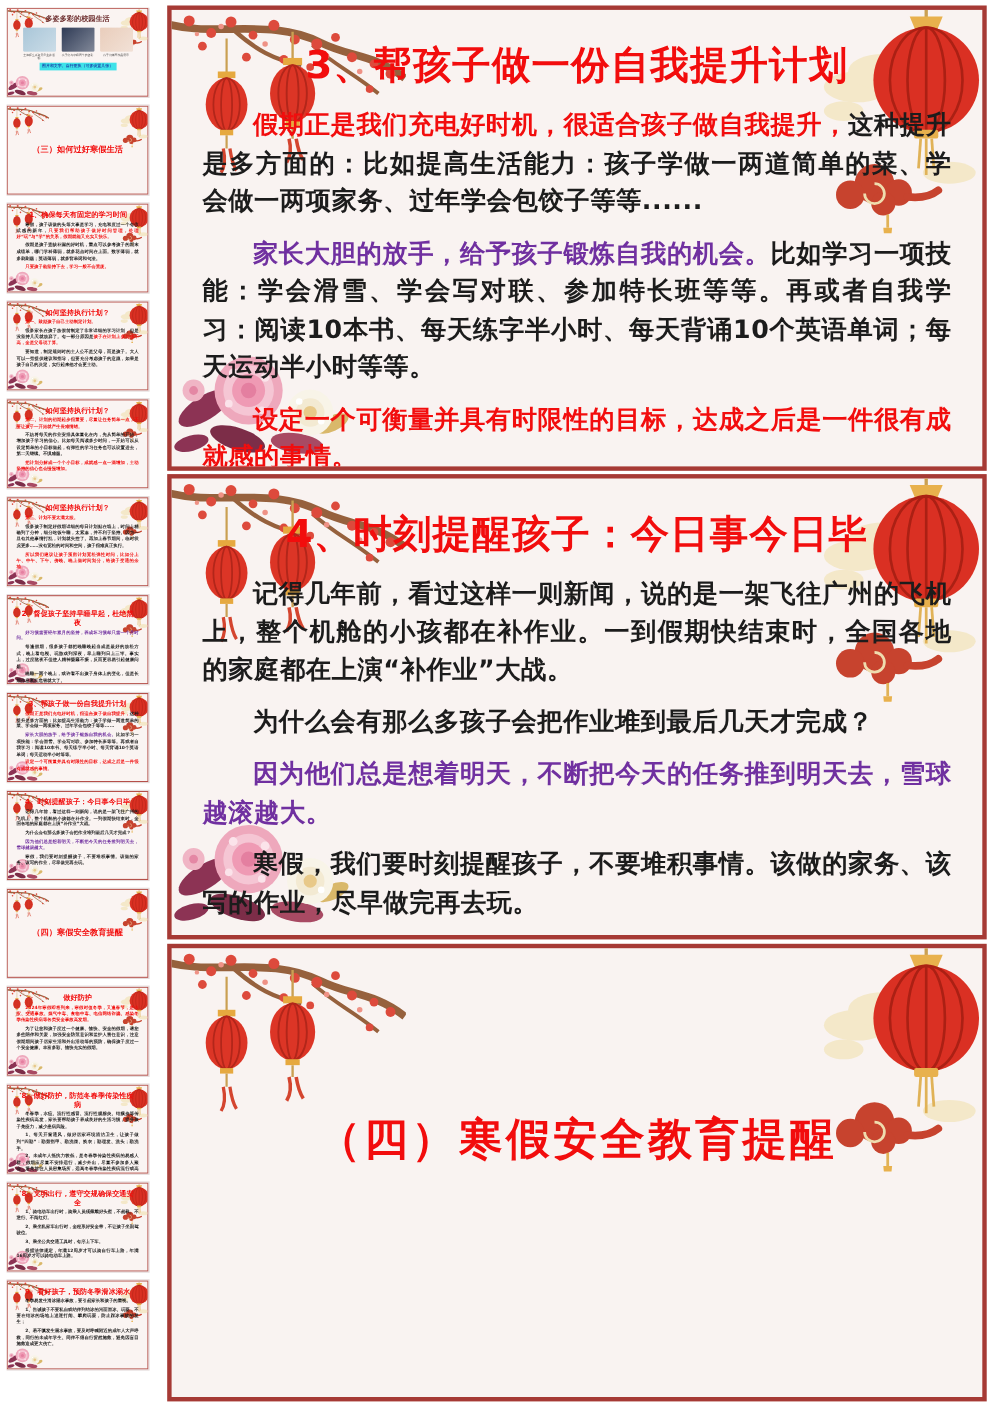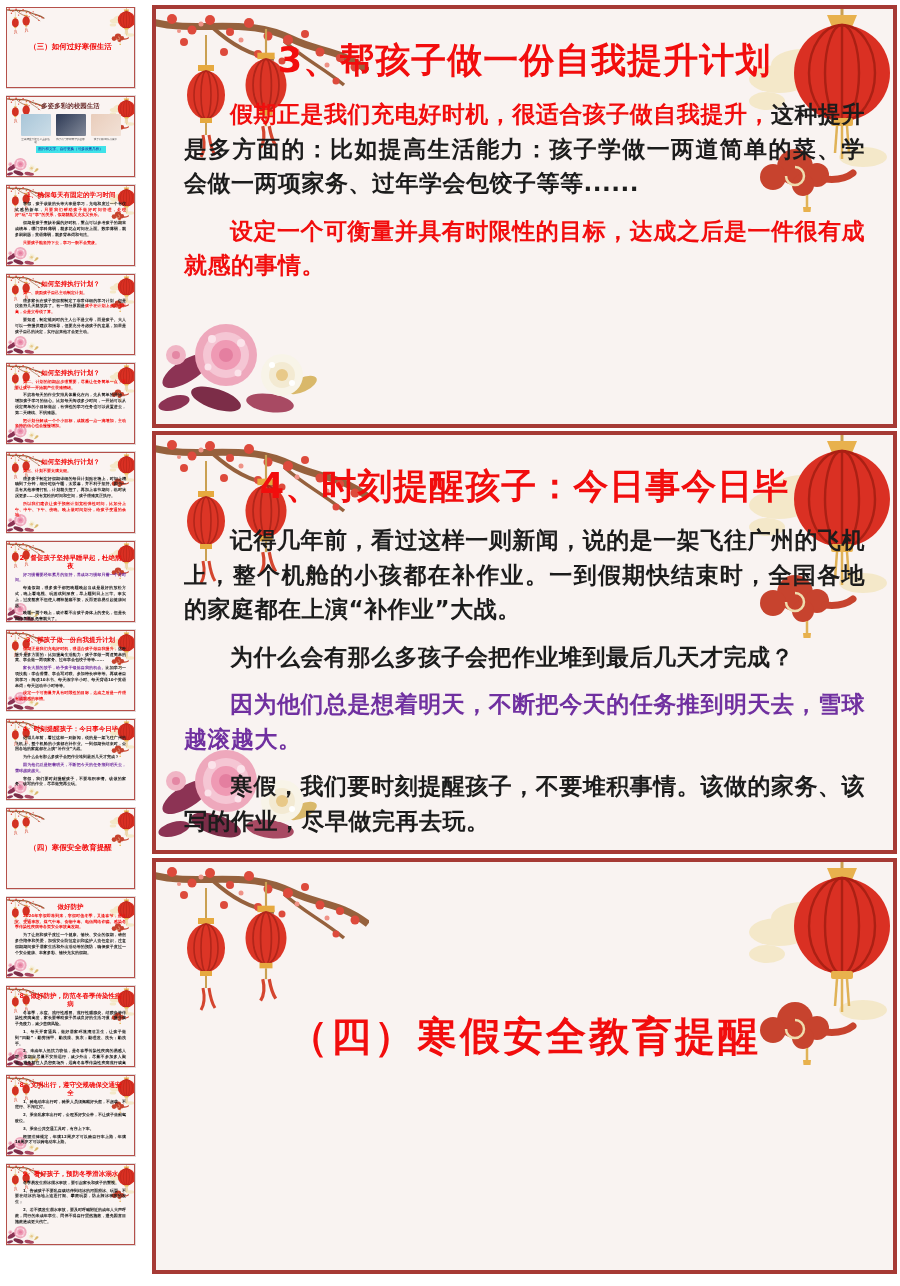--- a/index.html
+++ b/index.html
@@ -44,20 +44,142 @@
   .slide-body{position:relative;z-index:2;margin:16px 28px 0;font-size:23px;font-weight:700;
     color:#1c1c1c;line-height:1.5;text-align:justify;letter-spacing:.5px;}
   .slide-body p{margin:0 0 13px;text-indent:2em;}
   .slide.center-title .slide-title{position:absolute;left:0;right:0;top:150px;margin:0;
     font-size:40px;letter-spacing:3px;}
 </style>
 </head>
 <body>
 
 <aside id="sidebar">
+    <div class="thumb">
+      <div class="mini" style="left: -1px; top: -1px; transform: scale(0.18);"><svg width="215" height="170" viewBox="0 0 215 170">
+    <path d="M-5,14 C40,28 90,8 138,32 C164,45 186,42 214,64" stroke="#96613d" stroke-width="7" fill="none"></path>
+    <path d="M58,20 C78,38 96,48 120,52" stroke="#96613d" stroke-width="4" fill="none"></path>
+    <path d="M130,34 C150,52 168,60 190,78" stroke="#96613d" stroke-width="3.5" fill="none"></path>
+    <g fill="#dd4a3c">
+      <circle cx="18" cy="12" r="5"></circle>
+            <circle cx="38" cy="23" r="4.5"></circle>
+            <circle cx="56" cy="13" r="5"></circle>
+      <circle cx="76" cy="25" r="4"></circle>
+            <circle cx="95" cy="16" r="5"></circle>
+            <circle cx="114" cy="29" r="4.5"></circle>
+      <circle cx="134" cy="33" r="5"></circle>
+            <circle cx="151" cy="27" r="4"></circle>
+            <circle cx="166" cy="45" r="4.5"></circle>
+      <circle cx="186" cy="51" r="4"></circle>
+            <circle cx="201" cy="60" r="4.5"></circle>
+            <circle cx="30" cy="35" r="4"></circle>
+      <circle cx="70" cy="45" r="4"></circle>
+            <circle cx="104" cy="47" r="4"></circle>
+            <circle cx="128" cy="54" r="3.5"></circle>
+      <circle cx="182" cy="74" r="3.5"></circle>
+    </g>
+    <g fill="#ef9286">
+      <circle cx="47" cy="17" r="2.5"></circle>
+            <circle cx="87" cy="33" r="2.5"></circle>
+            <circle cx="143" cy="44" r="2.5"></circle>
+      <circle cx="173" cy="58" r="2.5"></circle>
+            <circle cx="25" cy="24" r="2"></circle>
+    </g>
+    <g transform="translate(52,62)">
+      <line x1="0" y1="-34" x2="0" y2="-2" stroke="#caa052" stroke-width="2"></line>
+      <rect x="-8" y="-4" width="16" height="6" fill="#e6a93f"></rect>
+      <ellipse cx="0" cy="26" rx="19" ry="24" fill="#dc3526"></ellipse>
+      <ellipse cx="0" cy="26" rx="12" ry="24" fill="none" stroke="#b2261a" stroke-width="1.6"></ellipse>
+      <ellipse cx="0" cy="26" rx="5" ry="24" fill="none" stroke="#b2261a" stroke-width="1.6"></ellipse>
+      <rect x="-6" y="49" width="12" height="5" fill="#e6a93f"></rect>
+      <line x1="0" y1="54" x2="0" y2="66" stroke="#caa052" stroke-width="2"></line>
+      <path d="M-3,66 q3,14 -2,22 M3,66 q2,14 6,20" stroke="#d4452f" stroke-width="3" fill="none"></path>
+    </g>
+    <g transform="translate(112,50) scale(1.08)">
+      <line x1="0" y1="-26" x2="0" y2="-2" stroke="#caa052" stroke-width="2"></line>
+      <rect x="-8" y="-4" width="16" height="6" fill="#e6a93f"></rect>
+      <ellipse cx="0" cy="26" rx="19" ry="24" fill="#dc3526"></ellipse>
+      <ellipse cx="0" cy="26" rx="12" ry="24" fill="none" stroke="#b2261a" stroke-width="1.6"></ellipse>
+      <ellipse cx="0" cy="26" rx="5" ry="24" fill="none" stroke="#b2261a" stroke-width="1.6"></ellipse>
+      <rect x="-6" y="49" width="12" height="5" fill="#e6a93f"></rect>
+      <line x1="0" y1="54" x2="0" y2="64" stroke="#caa052" stroke-width="2"></line>
+      <path d="M-3,64 q3,12 -2,20 M3,64 q2,12 6,18" stroke="#d4452f" stroke-width="3" fill="none"></path>
+    </g>
+  </svg></div>
+      <div class="mini" style="left: 102px; top: 0px; transform: scale(0.18);"><svg width="150" height="205" viewBox="0 0 150 205">
+    <g fill="#f4e8c9">
+      <ellipse cx="34" cy="72" rx="30" ry="14"></ellipse>
+      <ellipse cx="58" cy="58" rx="32" ry="16"></ellipse>
+      <ellipse cx="22" cy="94" rx="18" ry="9"></ellipse>
+      <ellipse cx="118" cy="150" rx="24" ry="10"></ellipse>
+    </g>
+    <g transform="translate(97,62)">
+      <line x1="0" y1="-62" x2="0" y2="-46" stroke="#caa052" stroke-width="3"></line>
+      <path d="M-15,-54 L15,-54 L10,-42 L-10,-42 Z" fill="#e8b14d"></path>
+      <circle cx="0" cy="4" r="48" fill="#da3023"></circle>
+      <ellipse cx="0" cy="4" rx="33" ry="48" fill="none" stroke="#ab2014" stroke-width="2.4"></ellipse>
+      <ellipse cx="0" cy="4" rx="17" ry="48" fill="none" stroke="#ab2014" stroke-width="2.4"></ellipse>
+      <line x1="0" y1="-44" x2="0" y2="52" stroke="#ab2014" stroke-width="2.4"></line>
+      <rect x="-11" y="49" width="22" height="8" rx="2" fill="#e8b14d"></rect>
+      <line x1="-5" y1="57" x2="-7" y2="84" stroke="#e0b257" stroke-width="2.5"></line>
+      <line x1="0" y1="57" x2="0" y2="90" stroke="#e0b257" stroke-width="2.5"></line>
+      <line x1="5" y1="57" x2="7" y2="84" stroke="#e0b257" stroke-width="2.5"></line>
+    </g>
+    <g transform="translate(28,148)">
+      <circle cx="22" cy="12" r="18" fill="#c7432e"></circle>
+      <circle cx="0" cy="22" r="13" fill="#c7432e"></circle>
+      <circle cx="44" cy="20" r="12" fill="#c7432e"></circle>
+      <circle cx="30" cy="30" r="11" fill="#c7432e"></circle>
+      <path d="M52,24 q18,2 28,-6" stroke="#c7432e" stroke-width="7" fill="none" stroke-linecap="round"></path>
+      <path d="M22,12 a9,9 0 1,1 -9,9" stroke="#efdcae" stroke-width="2.5" fill="none"></path>
+      <line x1="34" y1="40" x2="34" y2="52" stroke="#e0b257" stroke-width="2.5"></line>
+      <path d="M30,52 h8 l-1,10 h-6 Z" fill="#e8b14d"></path>
+    </g>
+  </svg></div>
+      <div class="mini" style="left: -1px; top: 56px; transform: scale(0.2);"><svg width="175" height="125" viewBox="0 0 175 125">
+    <g>
+      <ellipse cx="32" cy="72" rx="27" ry="11" fill="#8c3354" transform="rotate(-32 32 72)"></ellipse>
+      <ellipse cx="62" cy="100" rx="26" ry="10" fill="#7c2d48" transform="rotate(18 62 100)"></ellipse>
+      <ellipse cx="116" cy="104" rx="24" ry="9" fill="#a84a63" transform="rotate(8 116 104)"></ellipse>
+      <ellipse cx="20" cy="104" rx="16" ry="7" fill="#8c3354" transform="rotate(-15 20 104)"></ellipse>
+      <ellipse cx="148" cy="86" rx="16" ry="7" fill="#d9b86a" transform="rotate(-25 148 86)"></ellipse>
+    </g>
+    <g transform="translate(72,56)">
+      <circle r="31" fill="#eea8bc"></circle>
+      <circle r="23" fill="#f5c6d4"></circle>
+      <circle r="15" fill="#ef9ab4"></circle>
+      <circle r="7" fill="#e47fa0"></circle>
+      <circle cx="-14" cy="-16" r="4" fill="#fbe3ea"></circle>
+      <circle cx="15" cy="-12" r="4" fill="#fbe3ea"></circle>
+      <circle cx="-18" cy="12" r="3.5" fill="#fbe3ea"></circle>
+      <circle cx="12" cy="18" r="3.5" fill="#fbe3ea"></circle>
+    </g>
+    <g transform="translate(128,76)">
+      <circle r="21" fill="#f8f4e8"></circle>
+      <circle r="13" fill="#f3ead2"></circle>
+      <circle r="6" fill="#e8c989"></circle>
+      <circle cx="-10" cy="-10" r="3" fill="#ffffff"></circle>
+      <circle cx="10" cy="8" r="3" fill="#ffffff"></circle>
+    </g>
+    <circle cx="22" cy="56" r="10" fill="#f0b5c5"></circle>
+    <circle cx="22" cy="56" r="4" fill="#e487a4"></circle>
+  </svg></div>
+      <div class="t-title" style="color: rgb(107, 44, 44);">多姿多彩的校园生活</div>
+      <div class="t-imgs">
+        <div class="t-img" style="background: linear-gradient(135deg, rgb(169, 198, 216), rgba(255, 255, 255, 0.4)), rgb(169, 198, 216);"></div>
+        <div class="t-img" style="background: linear-gradient(135deg, rgb(46, 58, 85), rgba(255, 255, 255, 0.4)), rgb(46, 58, 85);"></div>
+        <div class="t-img" style="background: linear-gradient(135deg, rgb(233, 205, 187), rgba(255, 255, 255, 0.4)), rgb(233, 205, 187);"></div>
+      </div>
+      <div class="t-caps">
+        <div class="t-cap">全体师生喜迎元旦主题活动</div>
+        <div class="t-cap">孩子们与班级同学的合影</div>
+        <div class="t-cap">孩子们绘画作品展示</div>
+      </div>
+      <div class="t-note">图片和文字、自行更换（可多设置几张）</div>
+    </div>
     <div class="thumb center">
       <div class="mini" style="left: -1px; top: -1px; transform: scale(0.18);"><svg width="215" height="170" viewBox="0 0 215 170">
     <path d="M-5,14 C40,28 90,8 138,32 C164,45 186,42 214,64" stroke="#96613d" stroke-width="7" fill="none"></path>
     <path d="M58,20 C78,38 96,48 120,52" stroke="#96613d" stroke-width="4" fill="none"></path>
     <path d="M130,34 C150,52 168,60 190,78" stroke="#96613d" stroke-width="3.5" fill="none"></path>
     <g fill="#dd4a3c">
       <circle cx="18" cy="12" r="5"></circle>
             <circle cx="38" cy="23" r="4.5"></circle>
             <circle cx="56" cy="13" r="5"></circle>
       <circle cx="76" cy="25" r="4"></circle>
@@ -126,142 +248,20 @@
       <circle cx="0" cy="22" r="13" fill="#c7432e"></circle>
       <circle cx="44" cy="20" r="12" fill="#c7432e"></circle>
       <circle cx="30" cy="30" r="11" fill="#c7432e"></circle>
       <path d="M52,24 q18,2 28,-6" stroke="#c7432e" stroke-width="7" fill="none" stroke-linecap="round"></path>
       <path d="M22,12 a9,9 0 1,1 -9,9" stroke="#efdcae" stroke-width="2.5" fill="none"></path>
       <line x1="34" y1="40" x2="34" y2="52" stroke="#e0b257" stroke-width="2.5"></line>
       <path d="M30,52 h8 l-1,10 h-6 Z" fill="#e8b14d"></path>
     </g>
   </svg></div>
       <div class="t-title" style="color: rgb(242, 13, 13);">（三）如何过好寒假生活</div>
-    </div>
-    <div class="thumb">
-      <div class="mini" style="left: -1px; top: -1px; transform: scale(0.18);"><svg width="215" height="170" viewBox="0 0 215 170">
-    <path d="M-5,14 C40,28 90,8 138,32 C164,45 186,42 214,64" stroke="#96613d" stroke-width="7" fill="none"></path>
-    <path d="M58,20 C78,38 96,48 120,52" stroke="#96613d" stroke-width="4" fill="none"></path>
-    <path d="M130,34 C150,52 168,60 190,78" stroke="#96613d" stroke-width="3.5" fill="none"></path>
-    <g fill="#dd4a3c">
-      <circle cx="18" cy="12" r="5"></circle>
-            <circle cx="38" cy="23" r="4.5"></circle>
-            <circle cx="56" cy="13" r="5"></circle>
-      <circle cx="76" cy="25" r="4"></circle>
-            <circle cx="95" cy="16" r="5"></circle>
-            <circle cx="114" cy="29" r="4.5"></circle>
-      <circle cx="134" cy="33" r="5"></circle>
-            <circle cx="151" cy="27" r="4"></circle>
-            <circle cx="166" cy="45" r="4.5"></circle>
-      <circle cx="186" cy="51" r="4"></circle>
-            <circle cx="201" cy="60" r="4.5"></circle>
-            <circle cx="30" cy="35" r="4"></circle>
-      <circle cx="70" cy="45" r="4"></circle>
-            <circle cx="104" cy="47" r="4"></circle>
-            <circle cx="128" cy="54" r="3.5"></circle>
-      <circle cx="182" cy="74" r="3.5"></circle>
-    </g>
-    <g fill="#ef9286">
-      <circle cx="47" cy="17" r="2.5"></circle>
-            <circle cx="87" cy="33" r="2.5"></circle>
-            <circle cx="143" cy="44" r="2.5"></circle>
-      <circle cx="173" cy="58" r="2.5"></circle>
-            <circle cx="25" cy="24" r="2"></circle>
-    </g>
-    <g transform="translate(52,62)">
-      <line x1="0" y1="-34" x2="0" y2="-2" stroke="#caa052" stroke-width="2"></line>
-      <rect x="-8" y="-4" width="16" height="6" fill="#e6a93f"></rect>
-      <ellipse cx="0" cy="26" rx="19" ry="24" fill="#dc3526"></ellipse>
-      <ellipse cx="0" cy="26" rx="12" ry="24" fill="none" stroke="#b2261a" stroke-width="1.6"></ellipse>
-      <ellipse cx="0" cy="26" rx="5" ry="24" fill="none" stroke="#b2261a" stroke-width="1.6"></ellipse>
-      <rect x="-6" y="49" width="12" height="5" fill="#e6a93f"></rect>
-      <line x1="0" y1="54" x2="0" y2="66" stroke="#caa052" stroke-width="2"></line>
-      <path d="M-3,66 q3,14 -2,22 M3,66 q2,14 6,20" stroke="#d4452f" stroke-width="3" fill="none"></path>
-    </g>
-    <g transform="translate(112,50) scale(1.08)">
-      <line x1="0" y1="-26" x2="0" y2="-2" stroke="#caa052" stroke-width="2"></line>
-      <rect x="-8" y="-4" width="16" height="6" fill="#e6a93f"></rect>
-      <ellipse cx="0" cy="26" rx="19" ry="24" fill="#dc3526"></ellipse>
-      <ellipse cx="0" cy="26" rx="12" ry="24" fill="none" stroke="#b2261a" stroke-width="1.6"></ellipse>
-      <ellipse cx="0" cy="26" rx="5" ry="24" fill="none" stroke="#b2261a" stroke-width="1.6"></ellipse>
-      <rect x="-6" y="49" width="12" height="5" fill="#e6a93f"></rect>
-      <line x1="0" y1="54" x2="0" y2="64" stroke="#caa052" stroke-width="2"></line>
-      <path d="M-3,64 q3,12 -2,20 M3,64 q2,12 6,18" stroke="#d4452f" stroke-width="3" fill="none"></path>
-    </g>
-  </svg></div>
-      <div class="mini" style="left: 102px; top: 0px; transform: scale(0.18);"><svg width="150" height="205" viewBox="0 0 150 205">
-    <g fill="#f4e8c9">
-      <ellipse cx="34" cy="72" rx="30" ry="14"></ellipse>
-      <ellipse cx="58" cy="58" rx="32" ry="16"></ellipse>
-      <ellipse cx="22" cy="94" rx="18" ry="9"></ellipse>
-      <ellipse cx="118" cy="150" rx="24" ry="10"></ellipse>
-    </g>
-    <g transform="translate(97,62)">
-      <line x1="0" y1="-62" x2="0" y2="-46" stroke="#caa052" stroke-width="3"></line>
-      <path d="M-15,-54 L15,-54 L10,-42 L-10,-42 Z" fill="#e8b14d"></path>
-      <circle cx="0" cy="4" r="48" fill="#da3023"></circle>
-      <ellipse cx="0" cy="4" rx="33" ry="48" fill="none" stroke="#ab2014" stroke-width="2.4"></ellipse>
-      <ellipse cx="0" cy="4" rx="17" ry="48" fill="none" stroke="#ab2014" stroke-width="2.4"></ellipse>
-      <line x1="0" y1="-44" x2="0" y2="52" stroke="#ab2014" stroke-width="2.4"></line>
-      <rect x="-11" y="49" width="22" height="8" rx="2" fill="#e8b14d"></rect>
-      <line x1="-5" y1="57" x2="-7" y2="84" stroke="#e0b257" stroke-width="2.5"></line>
-      <line x1="0" y1="57" x2="0" y2="90" stroke="#e0b257" stroke-width="2.5"></line>
-      <line x1="5" y1="57" x2="7" y2="84" stroke="#e0b257" stroke-width="2.5"></line>
-    </g>
-    <g transform="translate(28,148)">
-      <circle cx="22" cy="12" r="18" fill="#c7432e"></circle>
-      <circle cx="0" cy="22" r="13" fill="#c7432e"></circle>
-      <circle cx="44" cy="20" r="12" fill="#c7432e"></circle>
-      <circle cx="30" cy="30" r="11" fill="#c7432e"></circle>
-      <path d="M52,24 q18,2 28,-6" stroke="#c7432e" stroke-width="7" fill="none" stroke-linecap="round"></path>
-      <path d="M22,12 a9,9 0 1,1 -9,9" stroke="#efdcae" stroke-width="2.5" fill="none"></path>
-      <line x1="34" y1="40" x2="34" y2="52" stroke="#e0b257" stroke-width="2.5"></line>
-      <path d="M30,52 h8 l-1,10 h-6 Z" fill="#e8b14d"></path>
-    </g>
-  </svg></div>
-      <div class="mini" style="left: -1px; top: 56px; transform: scale(0.2);"><svg width="175" height="125" viewBox="0 0 175 125">
-    <g>
-      <ellipse cx="32" cy="72" rx="27" ry="11" fill="#8c3354" transform="rotate(-32 32 72)"></ellipse>
-      <ellipse cx="62" cy="100" rx="26" ry="10" fill="#7c2d48" transform="rotate(18 62 100)"></ellipse>
-      <ellipse cx="116" cy="104" rx="24" ry="9" fill="#a84a63" transform="rotate(8 116 104)"></ellipse>
-      <ellipse cx="20" cy="104" rx="16" ry="7" fill="#8c3354" transform="rotate(-15 20 104)"></ellipse>
-      <ellipse cx="148" cy="86" rx="16" ry="7" fill="#d9b86a" transform="rotate(-25 148 86)"></ellipse>
-    </g>
-    <g transform="translate(72,56)">
-      <circle r="31" fill="#eea8bc"></circle>
-      <circle r="23" fill="#f5c6d4"></circle>
-      <circle r="15" fill="#ef9ab4"></circle>
-      <circle r="7" fill="#e47fa0"></circle>
-      <circle cx="-14" cy="-16" r="4" fill="#fbe3ea"></circle>
-      <circle cx="15" cy="-12" r="4" fill="#fbe3ea"></circle>
-      <circle cx="-18" cy="12" r="3.5" fill="#fbe3ea"></circle>
-      <circle cx="12" cy="18" r="3.5" fill="#fbe3ea"></circle>
-    </g>
-    <g transform="translate(128,76)">
-      <circle r="21" fill="#f8f4e8"></circle>
-      <circle r="13" fill="#f3ead2"></circle>
-      <circle r="6" fill="#e8c989"></circle>
-      <circle cx="-10" cy="-10" r="3" fill="#ffffff"></circle>
-      <circle cx="10" cy="8" r="3" fill="#ffffff"></circle>
-    </g>
-    <circle cx="22" cy="56" r="10" fill="#f0b5c5"></circle>
-    <circle cx="22" cy="56" r="4" fill="#e487a4"></circle>
-  </svg></div>
-      <div class="t-title" style="color: rgb(107, 44, 44);">多姿多彩的校园生活</div>
-      <div class="t-imgs">
-        <div class="t-img" style="background: linear-gradient(135deg, rgb(169, 198, 216), rgba(255, 255, 255, 0.4)), rgb(169, 198, 216);"></div>
-        <div class="t-img" style="background: linear-gradient(135deg, rgb(46, 58, 85), rgba(255, 255, 255, 0.4)), rgb(46, 58, 85);"></div>
-        <div class="t-img" style="background: linear-gradient(135deg, rgb(233, 205, 187), rgba(255, 255, 255, 0.4)), rgb(233, 205, 187);"></div>
-      </div>
-      <div class="t-caps">
-        <div class="t-cap">全体师生喜迎元旦主题活动</div>
-        <div class="t-cap">孩子们与班级同学的合影</div>
-        <div class="t-cap">孩子们绘画作品展示</div>
-      </div>
-      <div class="t-note">图片和文字、自行更换（可多设置几张）</div>
     </div>
     <div class="thumb">
       <div class="mini" style="left: -1px; top: -1px; transform: scale(0.18);"><svg width="215" height="170" viewBox="0 0 215 170">
     <path d="M-5,14 C40,28 90,8 138,32 C164,45 186,42 214,64" stroke="#96613d" stroke-width="7" fill="none"></path>
     <path d="M58,20 C78,38 96,48 120,52" stroke="#96613d" stroke-width="4" fill="none"></path>
     <path d="M130,34 C150,52 168,60 190,78" stroke="#96613d" stroke-width="3.5" fill="none"></path>
     <g fill="#dd4a3c">
       <circle cx="18" cy="12" r="5"></circle>
             <circle cx="38" cy="23" r="4.5"></circle>
             <circle cx="56" cy="13" r="5"></circle>
@@ -1724,20 +1724,21 @@
       <circle r="6" fill="#e8c989"></circle>
       <circle cx="-10" cy="-10" r="3" fill="#ffffff"></circle>
       <circle cx="10" cy="8" r="3" fill="#ffffff"></circle>
     </g>
     <circle cx="22" cy="56" r="10" fill="#f0b5c5"></circle>
     <circle cx="22" cy="56" r="4" fill="#e487a4"></circle>
   </svg></div>
       <h2 class="slide-title" style="color: rgb(242, 13, 13);">3、帮孩子做一份自我提升计划</h2>
       <div class="slide-body">
         <p><span style="color: rgb(242, 13, 13);">假期正是我们充电好时机，很适合孩子做自我提升，</span><span style="color: rgb(28, 28, 28);">这种提升是多方面的：比如提高生活能力：孩子学做一两道简单的菜、学会做一两项家务、过年学会包饺子等等......</span></p>
+        <p><span style="color: rgb(112, 48, 160);">家长大胆的放手，给予孩子锻炼自我的机会。</span><span style="color: rgb(28, 28, 28);">比如学习一项技能：学会滑雪、学会写对联、参加特长班等等。再或者自我学习：阅读10本书、每天练字半小时、每天背诵10个英语单词；每天运动半小时等等。</span></p>
         <p><span style="color: rgb(242, 13, 13);">设定一个可衡量并具有时限性的目标，达成之后是一件很有成就感的事情。</span></p>
       </div>
     </section>
     <section class="slide" id="slide-1">
       <div class="deco tl"><svg width="215" height="170" viewBox="0 0 215 170">
     <path d="M-5,14 C40,28 90,8 138,32 C164,45 186,42 214,64" stroke="#96613d" stroke-width="7" fill="none"></path>
     <path d="M58,20 C78,38 96,48 120,52" stroke="#96613d" stroke-width="4" fill="none"></path>
     <path d="M130,34 C150,52 168,60 190,78" stroke="#96613d" stroke-width="3.5" fill="none"></path>
     <g fill="#dd4a3c">
       <circle cx="18" cy="12" r="5"></circle>

